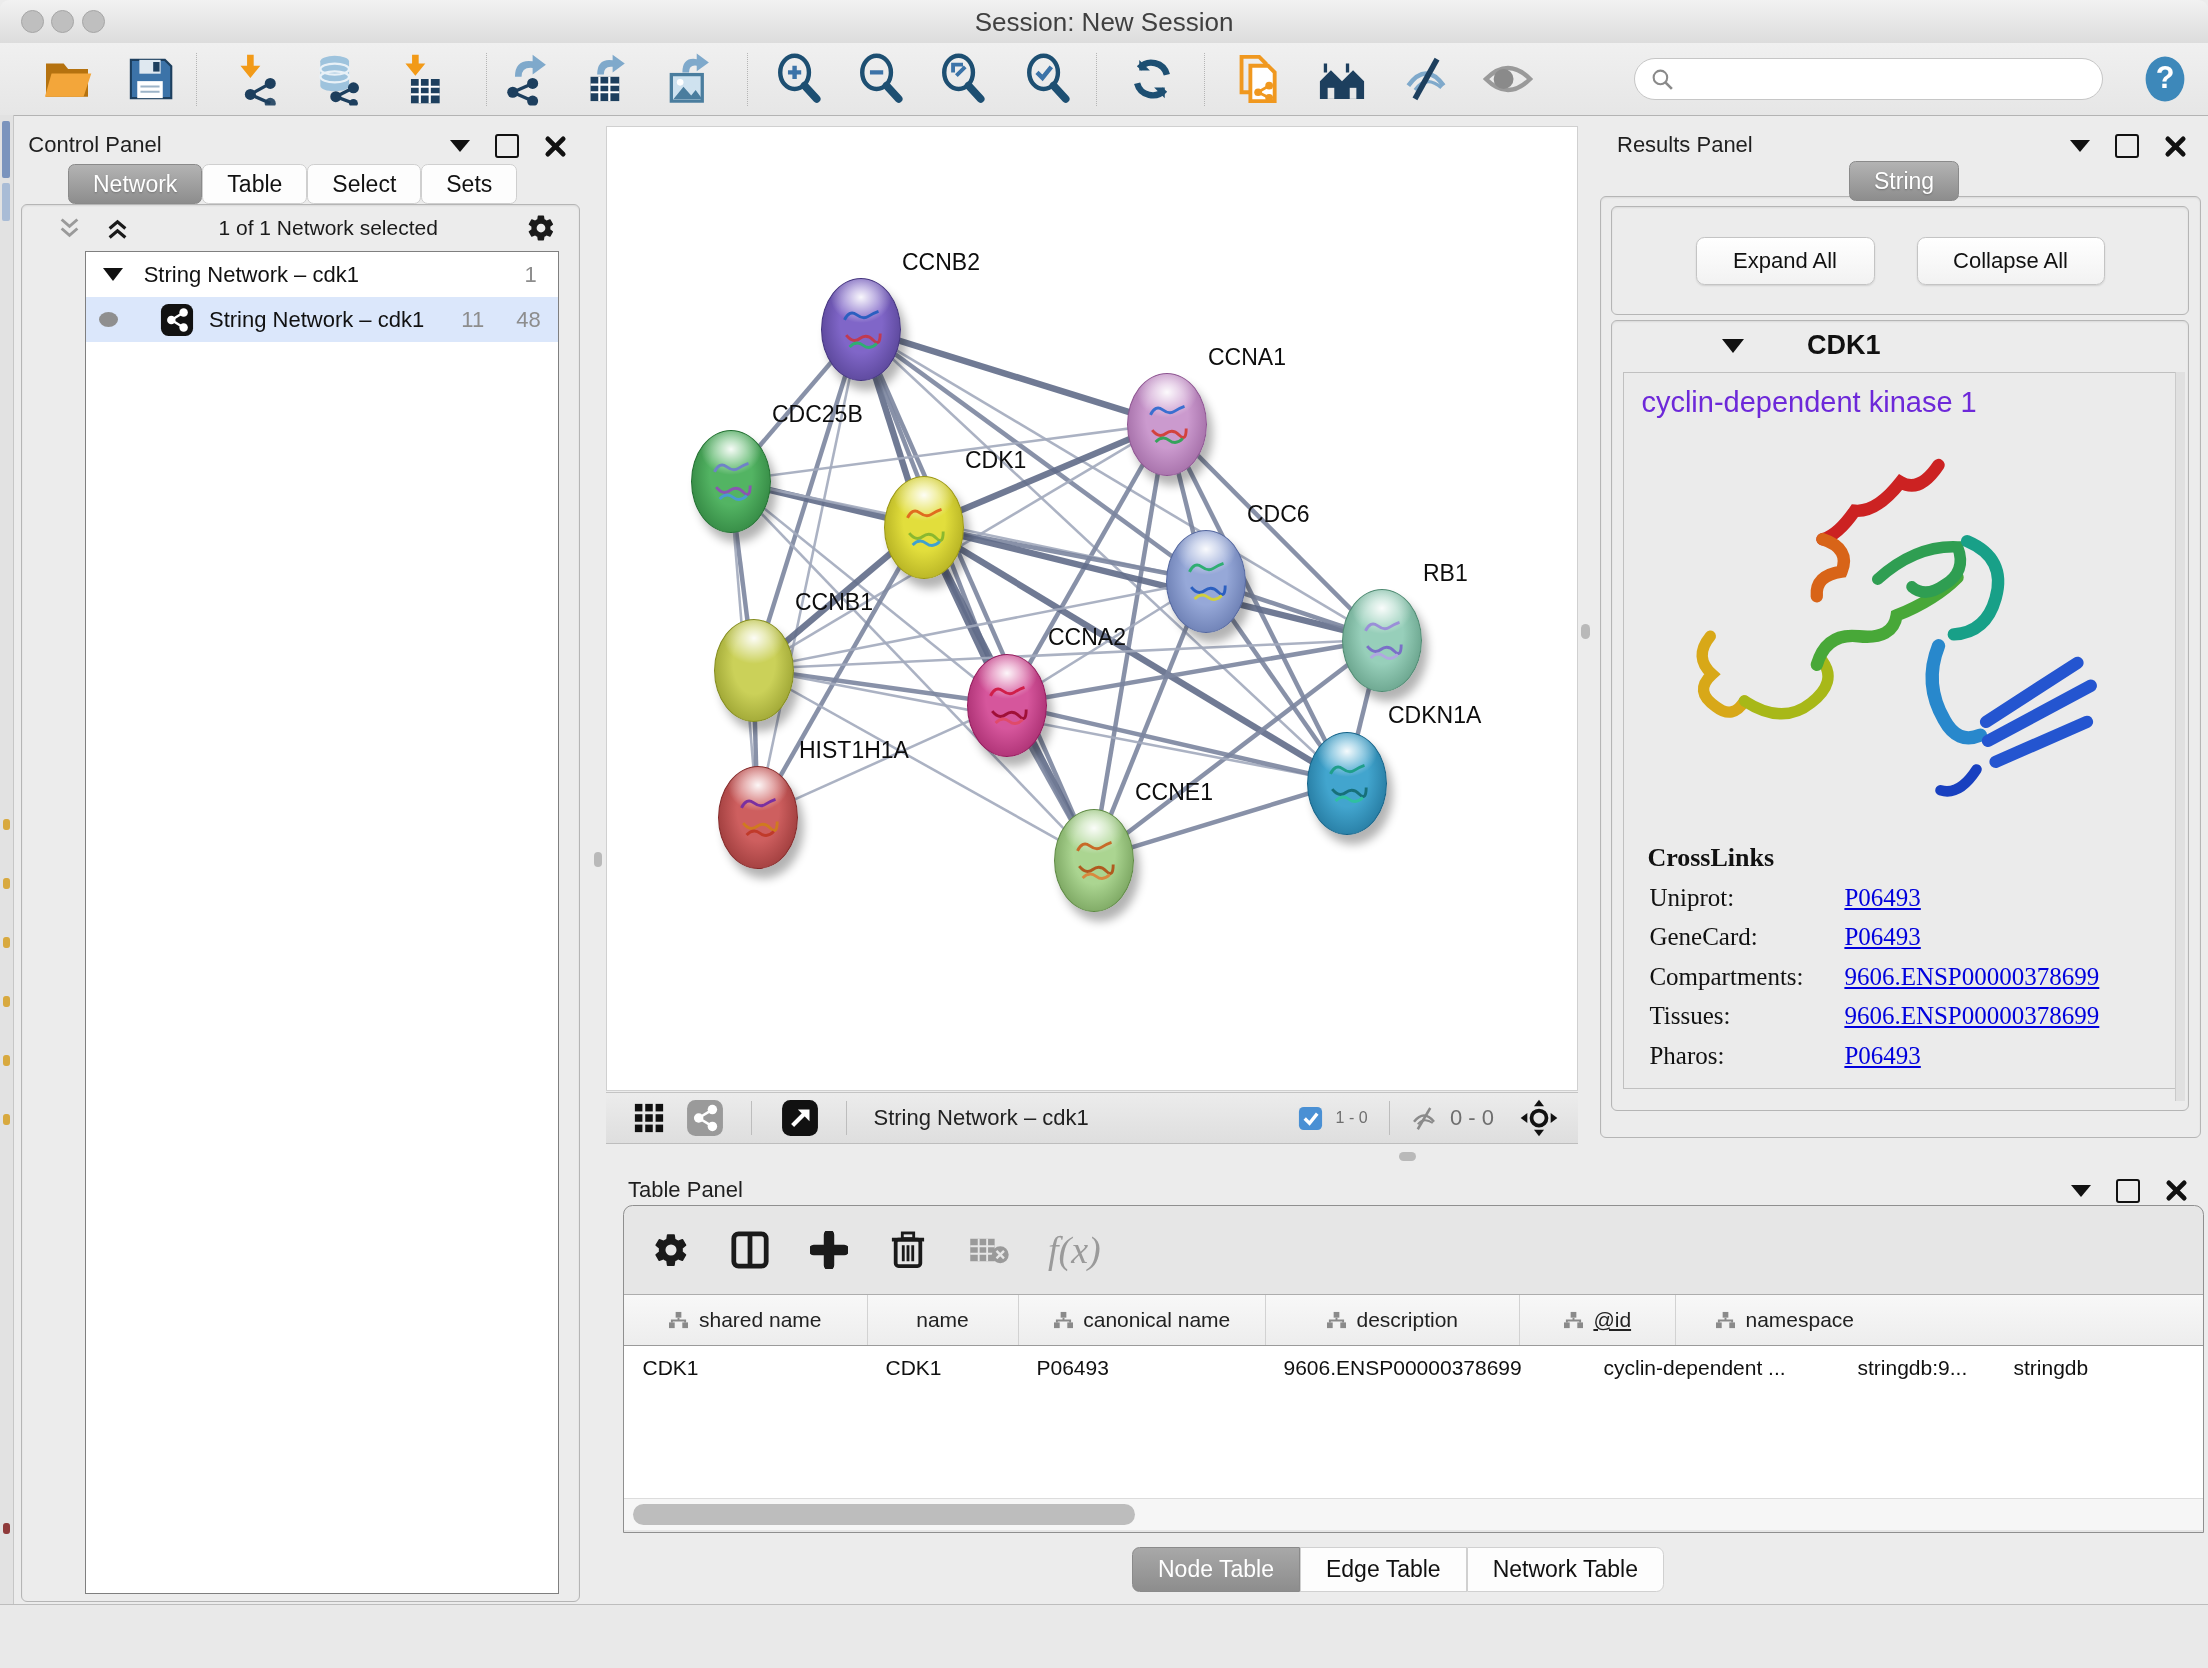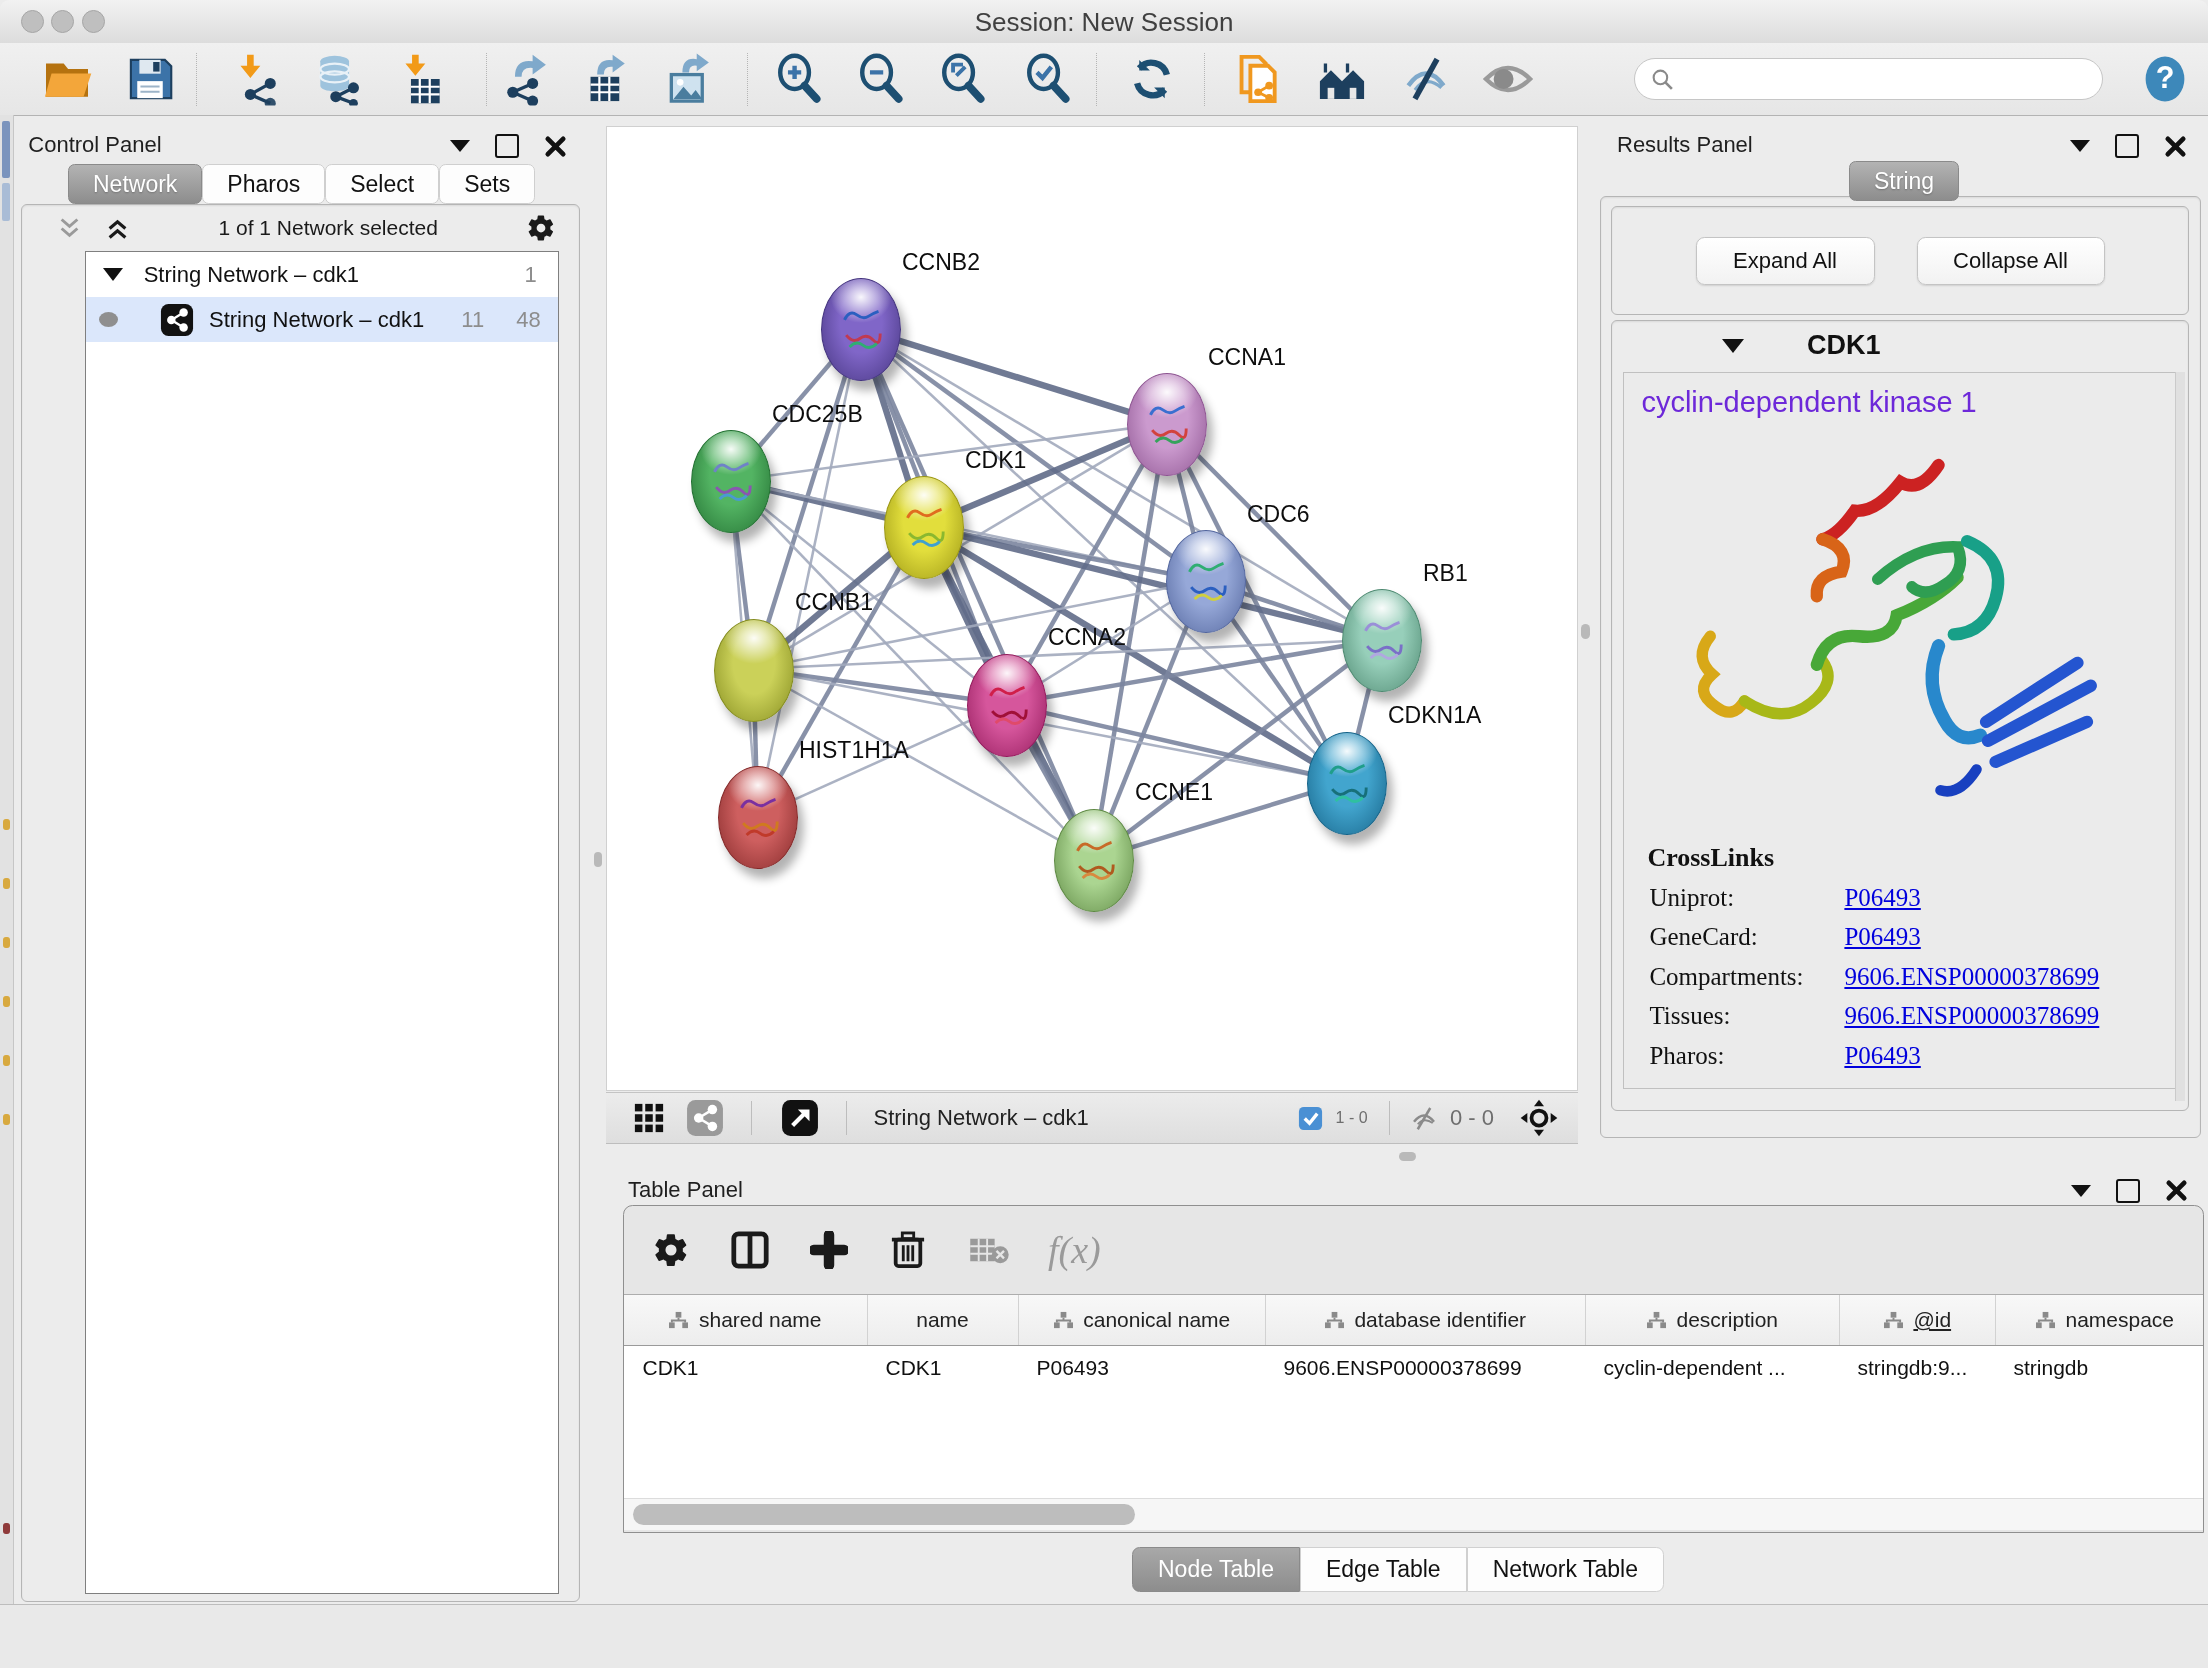--- a/index.html
+++ b/index.html
@@ -241,21 +241,21 @@
     <div class="abs ptitle" style="left:13.3px;top:17px;">Control Panel</div>
     <div class="abs winctl" style="right:19px;top:19px;">
       <span class="tri-down"></span>
       <span class="floatbox"></span>
       <svg width="23" height="23" viewBox="0 0 24 24">
           <path d="M4 4 L20 20 M20 4 L4 20" stroke="#111" stroke-width="5" stroke-linecap="round"></path>
         </svg>
     </div>
     <div class="abs" style="left:53px;top:49px;display:flex;">
         <div class="tab sel">Network</div>
-        <div class="tab">Pharos</div>
+        <div class="tab">Table</div>
         <div class="tab">Select</div>
         <div class="tab">Sets</div>
       </div>
     <div class="abs sunken" style="left:5.7px;top:89px;width:557px;height:1396px;">
       <div class="abs" style="left:0;top:0;width:100%;height:46px;display:flex;align-items:center;">
         <span style="margin-left:34px;display:flex;">
           <svg width="27" height="27" viewBox="0 0 24 24">
               <path d="M5 4 l7 6 7 -6 M5 12 l7 6 7 -6" fill="none" stroke="#9a9a9a" stroke-width="2.6"></path>
             </svg>
         </span>
@@ -661,31 +661,20 @@
             <span style="display: flex;">
               <svg width="21" height="19" viewBox="0 0 22 20">
                 <rect x="8" y="1" width="6" height="6" fill="#8a8a8a"></rect>
                 <rect x="1" y="12" width="6" height="6" fill="#8a8a8a"></rect>
                 <rect x="15" y="12" width="6" height="6" fill="#8a8a8a"></rect>
                 <path d="M11 7 v3 M4 12 v-2 h14 v2" fill="none" stroke="#8a8a8a" stroke-width="2"></path>
               </svg>
             </span>
             <span>canonical name</span>
           </div>
-          <div class="th" style="width: 320px;">
-            <span style="display: flex;">
-              <svg width="21" height="19" viewBox="0 0 22 20">
-                <rect x="8" y="1" width="6" height="6" fill="#8a8a8a"></rect>
-                <rect x="1" y="12" width="6" height="6" fill="#8a8a8a"></rect>
-                <rect x="15" y="12" width="6" height="6" fill="#8a8a8a"></rect>
-                <path d="M11 7 v3 M4 12 v-2 h14 v2" fill="none" stroke="#8a8a8a" stroke-width="2"></path>
-              </svg>
-            </span>
-            <span>database identifier</span>
-          </div>
           <div class="th" style="width: 254px;">
             <span style="display: flex;">
               <svg width="21" height="19" viewBox="0 0 22 20">
                 <rect x="8" y="1" width="6" height="6" fill="#8a8a8a"></rect>
                 <rect x="1" y="12" width="6" height="6" fill="#8a8a8a"></rect>
                 <rect x="15" y="12" width="6" height="6" fill="#8a8a8a"></rect>
                 <path d="M11 7 v3 M4 12 v-2 h14 v2" fill="none" stroke="#8a8a8a" stroke-width="2"></path>
               </svg>
             </span>
             <span>description</span>

